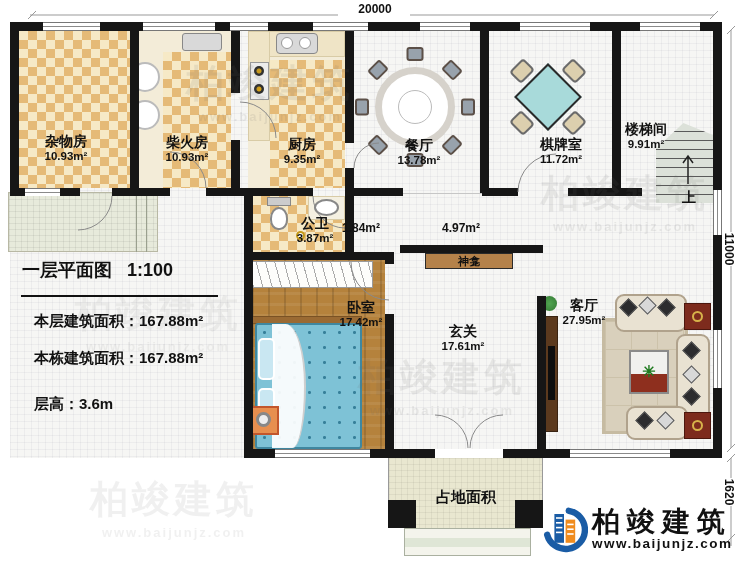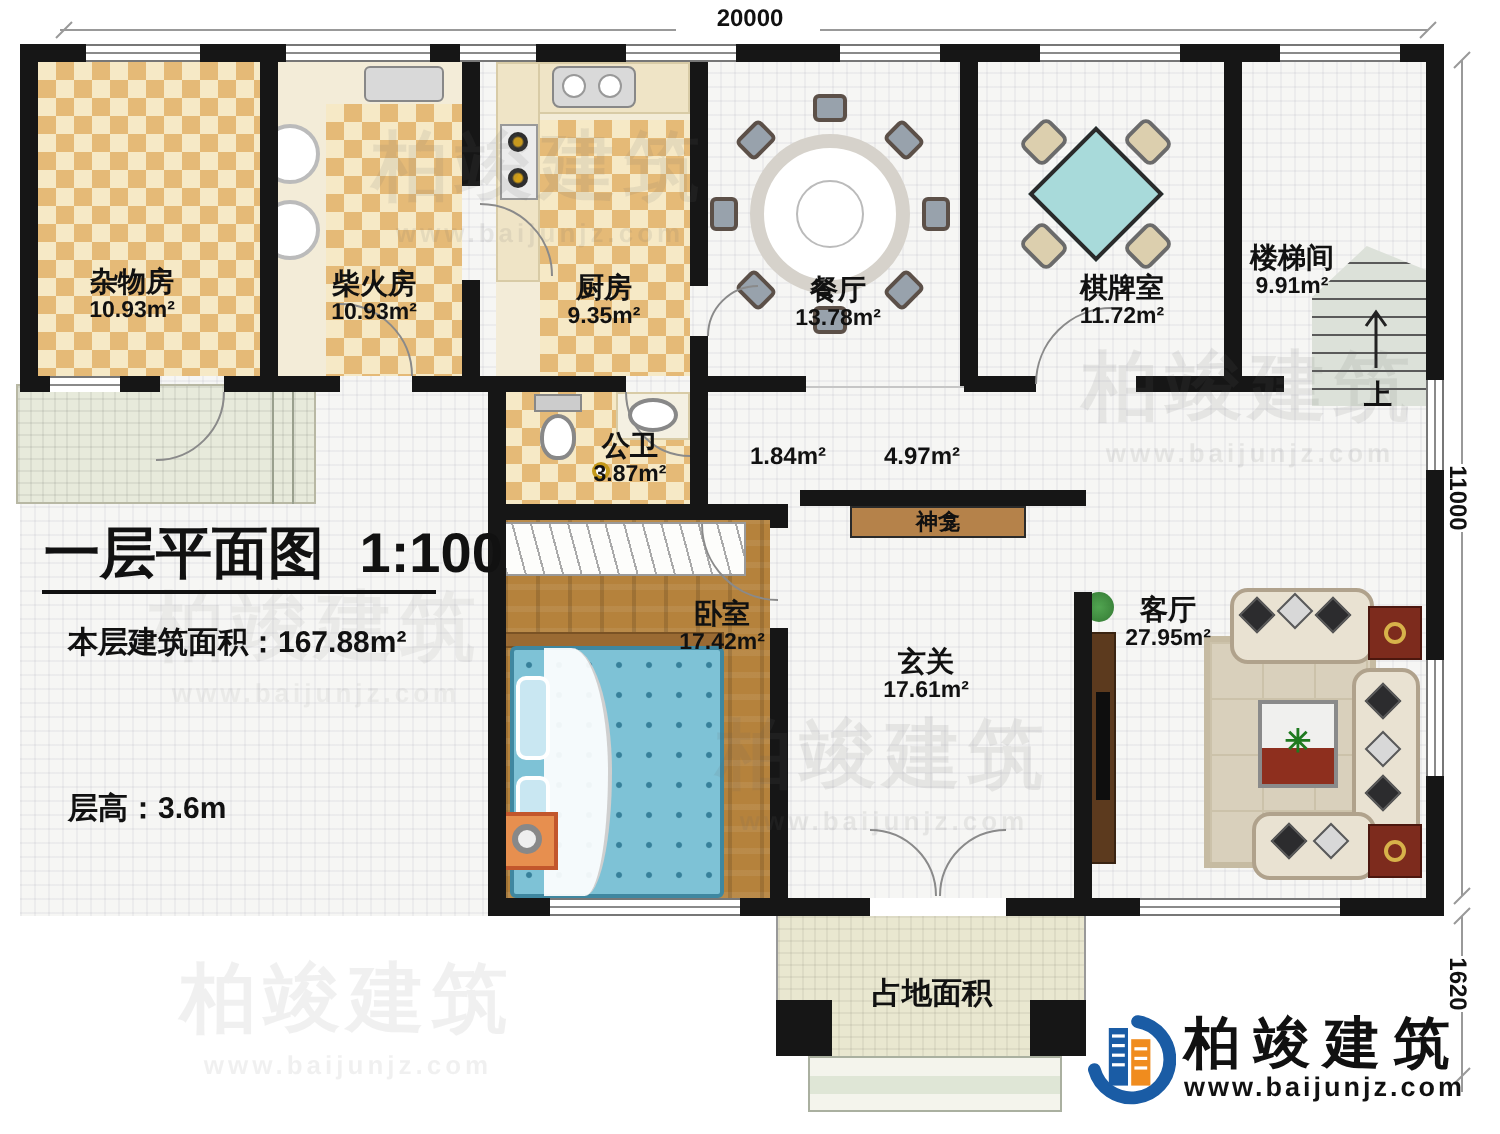--- a/index.html
+++ b/index.html
@@ -251,36 +251,37 @@
     </div>
   <div class="rl" style="left:463px;top:338px">
       <div class="rn">玄关</div>
       <div class="ra">17.61m²</div>
     </div>
   <div class="rl" style="left:584px;top:312px">
       <div class="rn">客厅</div>
       <div class="ra">27.95m²</div>
     </div>
 
-  <div class="ha" style="left:394px;top:228px">1.84m²</div>
+  <div class="ha" style="left:361px;top:228px">1.84m²</div>
   <div class="ha" style="left:461px;top:228px">4.97m²</div>
   <div class="ha" style="left:469px;top:261px;font-size:11px">神龛</div>
   <div class="ha" style="left:466px;top:497px;font-size:15px">占地面积</div>
   <div class="ha" style="left:689px;top:198px;font-size:14px">上</div>
 
   <div class="dim" style="left:340px;top:2px;width:70px">20000</div>
   <div class="vdim" style="left:699px;top:242px">11000</div>
   <div class="vdim" style="left:699px;top:485px">1620</div>
 
-  <div class="abs" style="left:22px;top:258px;font-size:28px;font-weight:600;white-space:nowrap">
+  <div class="abs" style="left:22px;top:258px;font-size:18px;font-weight:600;white-space:nowrap">
     <span>一层平面图</span>
     <span style="margin-left:10px">1:100</span>
   </div>
   <div class="abs" style="left:21px;top:295px;width:197px;height:2px;background:#111"></div>
   <div class="stat-row" style="top:312px"><span>本层建筑面积：</span><span>167.88m²</span></div>
+  <div class="stat-row" style="top:349px"><span>本栋建筑面积：</span><span>167.88m²</span></div>
   <div class="stat-row" style="top:395px"><span>层高：</span><span>3.6m</span></div>
 
   <svg width="48" height="56" viewBox="0 0 60 68" style="position:absolute;left:540px;top:502px">
     <path d="M9 40 A24 24 0 1 0 36 10" fill="none" stroke="#1a5ca5" stroke-width="8" stroke-linecap="round"></path>
     <rect x="18" y="14" width="12" height="36" fill="#1a5ca5"></rect>
     <rect x="32" y="21" width="12" height="29" fill="#f08c1e"></rect>
     <g fill="#fff">
         <rect x="20" y="18" width="8" height="2"></rect>
         <rect x="20" y="24" width="8" height="2"></rect>
         <rect x="20" y="30" width="8" height="2"></rect>

